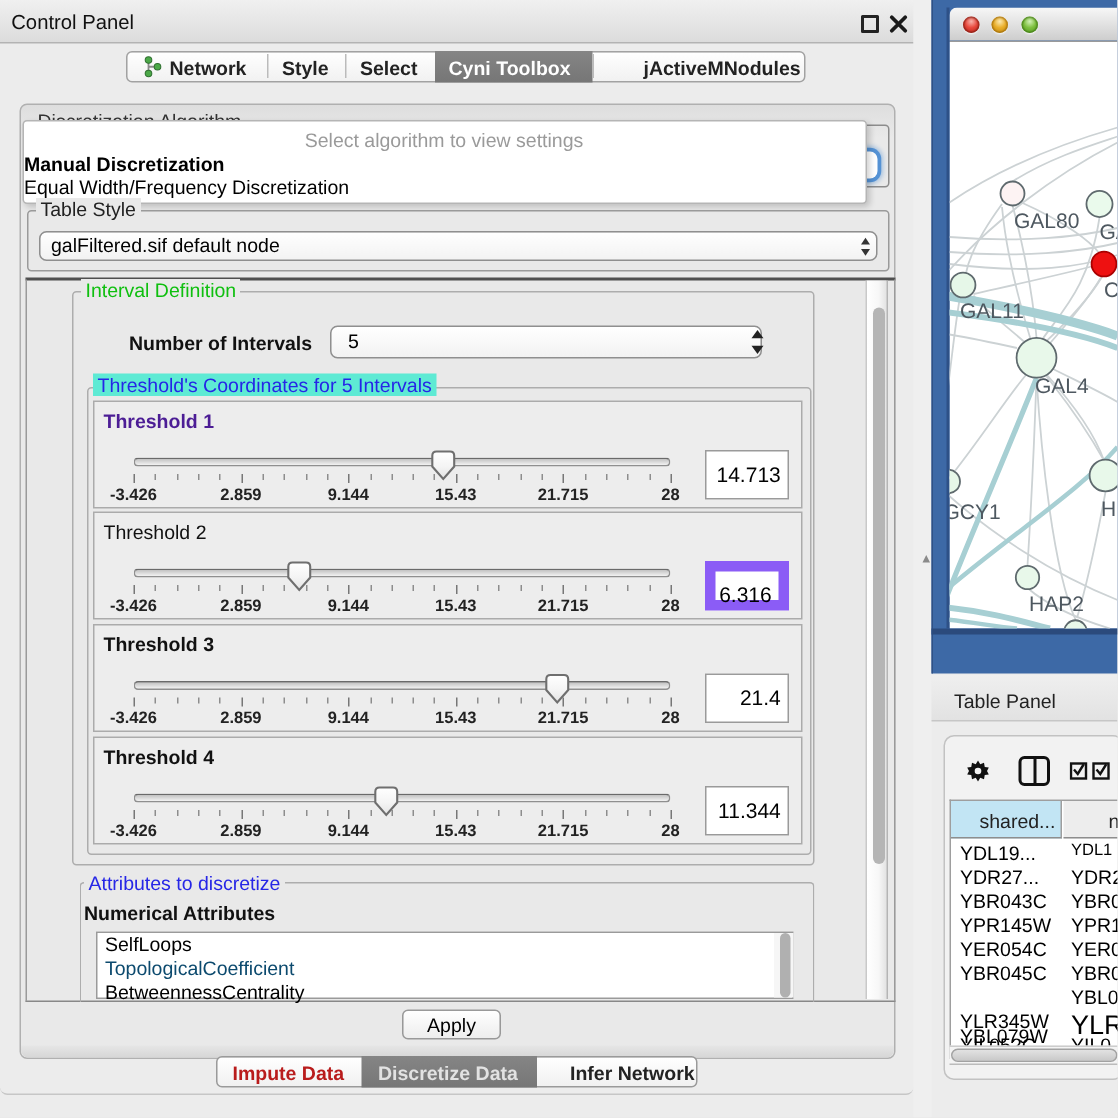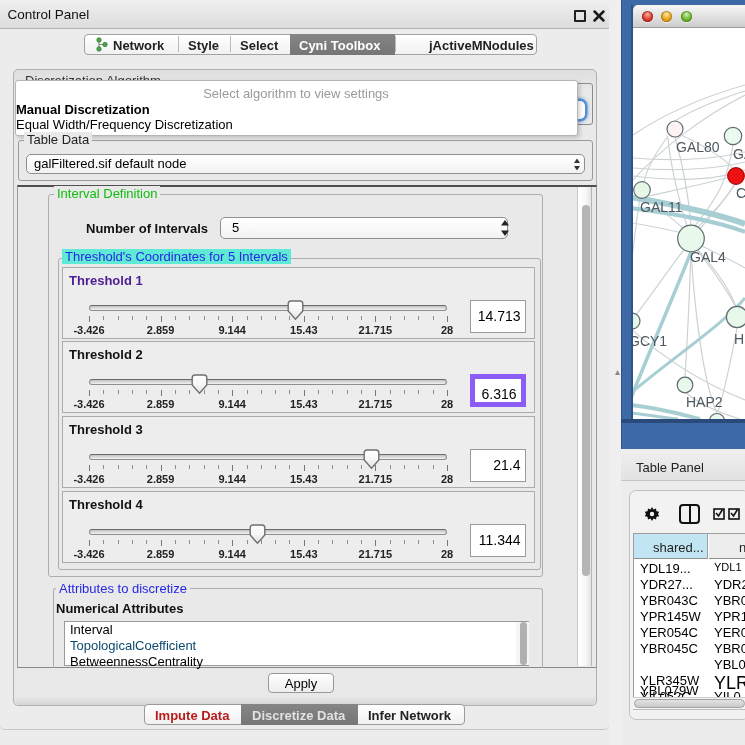--- a/index.html
+++ b/index.html
@@ -44,21 +44,21 @@
 <div class="txt" style="left:25px;top:73px;font-size:13px;color:#333;background:transparent;">Discretization Algorithm</div>
 
 <div class="abs" style="left:550px;top:100.5px;width:34.5px;height:18px;border-radius:5px;box-shadow:0 0 0 2.5px #5592d4, 0 0 3px 3.5px rgba(85,146,212,0.45);background:#fff;"></div>
 
 <div class="abs" style="left:15px;top:80px;width:562.5px;height:56px;background:#ffffff;border:1px solid #b5b5b5;border-radius:3px;box-shadow:2px 2px 4px rgba(0,0,0,0.18);"></div>
 <div class="txt" style="left:0;top:86px;width:592px;text-align:center;font-size:13px;color:#9a9a9a;">Select algorithm to view settings</div>
 <div class="txt" style="left:16px;top:102px;font-size:13px;font-weight:bold;color:#000;">Manual Discretization</div>
 <div class="txt" style="left:16px;top:117px;font-size:13px;color:#000;">Equal Width/Frequency Discretization</div>
 
 <div class="abs" style="left:17.5px;top:139.5px;width:575px;height:41px;border:1px solid #9a9a9a;border-radius:3px;"></div>
-<div class="txt" style="left:24px;top:132px;font-size:13px;color:#222;background:#e9e9e9;padding:0 3px;">Table Data</div>
+<div class="txt" style="left:24px;top:132px;font-size:13px;color:#222;background:#e9e9e9;padding:0 3px;">Table Style</div>
 <div class="abs" style="left:26px;top:153.5px;width:558.5px;height:20.5px;background:linear-gradient(#ffffff,#f2f2f2);border:1px solid #8f8f8f;border-radius:5px;"></div>
 <div class="txt" style="left:34px;top:156px;font-size:13px;color:#000;">galFiltered.sif default node</div>
 <svg class="abs" style="left:572.5px;top:158px;" width="8" height="13">
   <path d="M4 0.5 L7 5 L1 5 Z" fill="#333"></path>
   <path d="M4 12.5 L7 8 L1 8 Z" fill="#333"></path>
 </svg>
 
 <div class="abs" style="left:17px;top:185px;width:580px;height:483px;background:#e9e9e9;border:1px solid #9a9a9a;border-top:2px solid #4f4f4f;border-bottom-color:#888;"></div>
 
 <div class="abs" style="left:577px;top:187px;width:15px;height:479px;background:linear-gradient(90deg,#ffffff,#f7f7f7 60%,#e3e3e3);border-left:1px solid #c9c9c9;border-right:1px solid #b5b5b5;"></div>
@@ -117,21 +117,21 @@
       <linearGradient id="thg1" x1="0" y1="0" x2="0" y2="1">
         <stop offset="0" stop-color="#ffffff"></stop>
         <stop offset="0.55" stop-color="#f4f4f4"></stop>
         <stop offset="1" stop-color="#e4e4e4"></stop>
       </linearGradient>
     </defs>
     <path d="M4 1 H13 Q15.8 1 15.8 3.8 V11 L8.5 19.3 L1.2 11 V3.8 Q1.2 1 4 1 Z" fill="url(#thg1)" stroke="#6f6f6f" stroke-width="1.4"></path>
   </svg>
 <div class="abs" style="left:470px;top:299.5px;width:56px;height:33px;background:#fff;border:1px solid #9a9a9a;font-size:14px;color:#000;text-align:right;line-height:31px;padding-right:4.5px;">14.713</div>
 <div class="abs" style="left:62px;top:341px;width:473px;height:72px;background:#ededed;border:1px solid #ababab;"></div>
-<div class="txt" style="left:69px;top:347px;font-size:13px;font-weight:bold;color:#111;">Threshold 2</div>
+<div class="txt" style="left:69px;top:347px;font-size:13px;font-weight:normal;color:#111;">Threshold 2</div>
 <div class="abs" style="left:89.0px;top:379px;width:358.0px;height:5.5px;background:linear-gradient(#c2c2c2,#f2f2f2);border:1px solid #8f8f8f;border-top-color:#6a6a6a;border-radius:3px;"></div>
 <div class="abs" style="left:89.00px;top:390px;width:1px;height:6px;background:#777;"></div>
 <div class="abs" style="left:103.32px;top:390px;width:1px;height:4px;background:#8d8d8d;"></div>
 <div class="abs" style="left:117.64px;top:390px;width:1px;height:4px;background:#8d8d8d;"></div>
 <div class="abs" style="left:131.96px;top:390px;width:1px;height:4px;background:#8d8d8d;"></div>
 <div class="abs" style="left:146.28px;top:390px;width:1px;height:4px;background:#8d8d8d;"></div>
 <div class="abs" style="left:160.60px;top:390px;width:1px;height:6px;background:#777;"></div>
 <div class="abs" style="left:174.92px;top:390px;width:1px;height:4px;background:#8d8d8d;"></div>
 <div class="abs" style="left:189.24px;top:390px;width:1px;height:4px;background:#8d8d8d;"></div>
 <div class="abs" style="left:203.56px;top:390px;width:1px;height:4px;background:#8d8d8d;"></div>
@@ -161,21 +161,21 @@
 <svg class="abs" style="left:191.48px;top:374px;" width="17" height="21">
     <defs>
       <linearGradient id="thg2" x1="0" y1="0" x2="0" y2="1">
         <stop offset="0" stop-color="#ffffff"></stop>
         <stop offset="0.55" stop-color="#f4f4f4"></stop>
         <stop offset="1" stop-color="#e4e4e4"></stop>
       </linearGradient>
     </defs>
     <path d="M4 1 H13 Q15.8 1 15.8 3.8 V11 L8.5 19.3 L1.2 11 V3.8 Q1.2 1 4 1 Z" fill="url(#thg2)" stroke="#6f6f6f" stroke-width="1.4"></path>
   </svg>
-<div class="abs" style="left:470px;top:373.5px;width:56px;height:33px;background:#fff;border:5px solid #8b5cf6;font-size:14px;color:#000;text-align:right;line-height:31px;padding-right:4.5px;">6.316</div>
+<div class="abs" style="left:470px;top:373.5px;width:56px;height:33px;background:#fff;border:7px solid #8b5cf6;font-size:14px;color:#000;text-align:right;line-height:31px;padding-right:4.5px;">6.316</div>
 <div class="abs" style="left:62px;top:416px;width:473px;height:72px;background:#ededed;border:1px solid #ababab;"></div>
 <div class="txt" style="left:69px;top:422px;font-size:13px;font-weight:bold;color:#111;">Threshold 3</div>
 <div class="abs" style="left:89.0px;top:454px;width:358.0px;height:5.5px;background:linear-gradient(#c2c2c2,#f2f2f2);border:1px solid #8f8f8f;border-top-color:#6a6a6a;border-radius:3px;"></div>
 <div class="abs" style="left:89.00px;top:465px;width:1px;height:6px;background:#777;"></div>
 <div class="abs" style="left:103.32px;top:465px;width:1px;height:4px;background:#8d8d8d;"></div>
 <div class="abs" style="left:117.64px;top:465px;width:1px;height:4px;background:#8d8d8d;"></div>
 <div class="abs" style="left:131.96px;top:465px;width:1px;height:4px;background:#8d8d8d;"></div>
 <div class="abs" style="left:146.28px;top:465px;width:1px;height:4px;background:#8d8d8d;"></div>
 <div class="abs" style="left:160.60px;top:465px;width:1px;height:6px;background:#777;"></div>
 <div class="abs" style="left:174.92px;top:465px;width:1px;height:4px;background:#8d8d8d;"></div>
@@ -261,33 +261,33 @@
     <path d="M4 1 H13 Q15.8 1 15.8 3.8 V11 L8.5 19.3 L1.2 11 V3.8 Q1.2 1 4 1 Z" fill="url(#thg4)" stroke="#6f6f6f" stroke-width="1.4"></path>
   </svg>
 <div class="abs" style="left:470px;top:523.5px;width:56px;height:33px;background:#fff;border:1px solid #9a9a9a;font-size:14px;color:#000;text-align:right;line-height:31px;padding-right:4.5px;">11.344</div>
 
 <div class="abs" style="left:52.5px;top:588px;width:490.5px;height:80px;border:1px solid #adadad;border-top-left-radius:3px;border-top-right-radius:3px;border-bottom:none;"></div>
 <div class="txt" style="left:56px;top:581px;font-size:13px;color:#2626e6;background:#e9e9e9;padding:0 3px;">Attributes to discretize</div>
 <div class="txt" style="left:56px;top:601px;font-size:13px;font-weight:bold;color:#111;">Numerical Attributes</div>
 <div class="abs" style="left:64px;top:620.5px;width:465px;height:45px;background:#fff;border:1px solid #9a9a9a;"></div>
 <div class="abs" style="left:516px;top:621.5px;width:12.5px;height:43px;background:#f6f6f6;"></div>
 <div class="abs" style="left:519.5px;top:622px;width:7.5px;height:43px;background:#b0b0b0;border-radius:4px;"></div>
-<div class="txt" style="left:70px;top:621.5px;font-size:13px;color:#000;">Interval</div>
+<div class="txt" style="left:70px;top:621.5px;font-size:13px;color:#000;">SelfLoops</div>
 <div class="txt" style="left:70px;top:637.5px;font-size:13px;color:#0c4a6e;">TopologicalCoefficient</div>
 <div class="txt" style="left:70px;top:653.5px;font-size:13px;color:#000;">BetweennessCentrality</div>
 
 <div class="abs" style="left:14px;top:697px;width:582px;height:8px;background:linear-gradient(#e6e6e6,#d6d6d6);border-bottom-left-radius:5px;border-bottom-right-radius:5px;"></div>
 
 <div class="abs" style="left:268px;top:673px;width:66px;height:20px;background:linear-gradient(#ffffff,#ededed);border:1px solid #999;border-radius:4px;text-align:center;font-size:13px;line-height:19px;color:#000;">Apply</div>
 
 <div class="abs" style="left:144px;top:704px;width:321px;height:21px;background:linear-gradient(#ffffff,#f1f1f1);border:1px solid #9a9a9a;border-radius:4px;"></div>
 <div class="abs" style="left:240.5px;top:704px;width:117.5px;height:21px;background:linear-gradient(#858585,#767676);"></div>
 <div class="txt" style="left:155px;top:708px;font-size:13px;font-weight:bold;color:#b91c1c;">Impute Data</div>
 <div class="txt" style="left:252px;top:708px;font-size:13px;font-weight:bold;color:#e2e2e2;">Discretize Data</div>
-<div class="txt" style="left:368px;top:708px;font-size:13px;font-weight:bold;color:#222;">Infer Network</div>
+<div class="txt" style="left:380px;top:708px;font-size:13px;font-weight:bold;color:#222;">Infer Network</div>
 
 <div class="abs" style="left:609px;top:0;width:12px;height:745px;background:#efefef;"></div>
 
 <svg class="abs" style="left:614px;top:369px;" width="7" height="7">
     <path d="M1 6 L3.5 1 L6 6" fill="#8a8a8a"></path>
   </svg>
 
 <div class="abs" style="left:621px;top:0;width:124px;height:449px;background:#3d69a6;border-left:1px solid #2f5185;"></div>
 <div class="abs" style="left:621px;top:419px;width:124px;height:4px;background:#2b4a7c;"></div>
 

